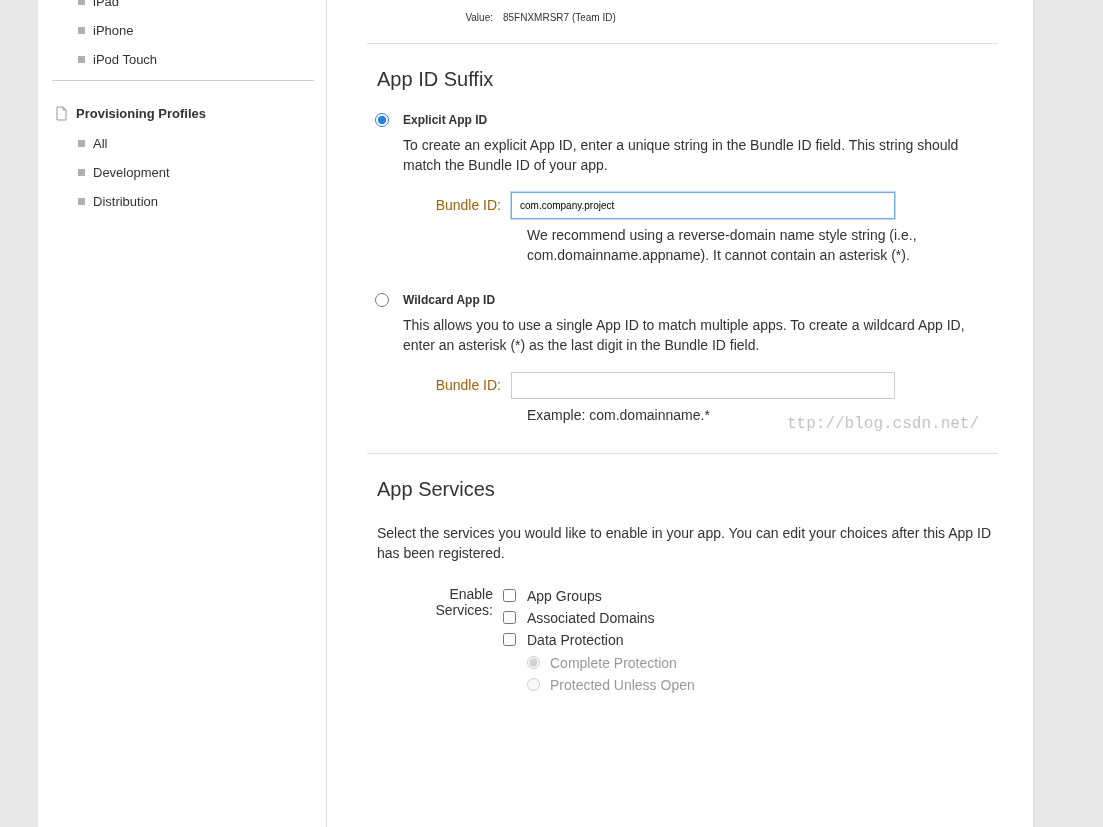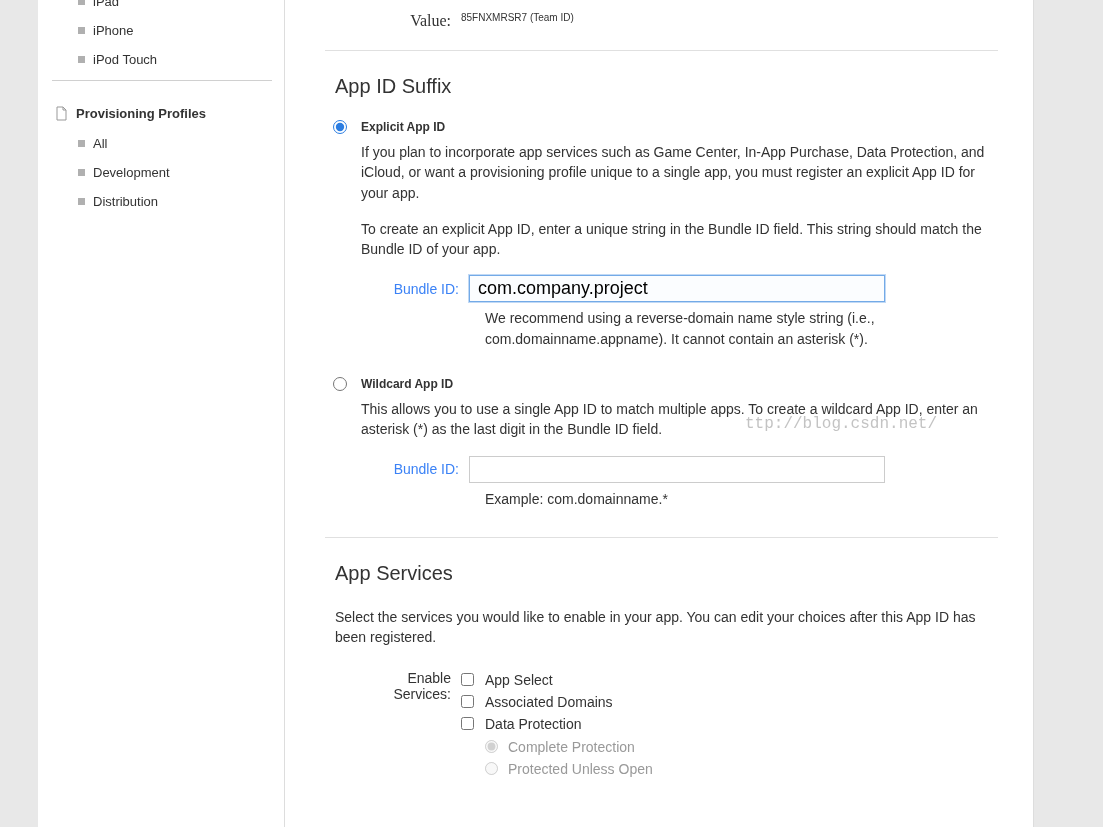--- a/index.html
+++ b/index.html
@@ -14,21 +14,21 @@
       background: #e8e8e8;
       overflow: hidden;
     }
     .page {
       display: flex;
       width: 1103px;
       height: 827px;
       background: #e8e8e8;
     }
     .sidebar {
-      width: 247px;
+      width: 289px;
       background: #fff;
       border-right: 1px solid #ddd;
       padding-top: 0;
       margin-left: 38px;
     }
     .sidebar-inner {
       padding: 0 12px 0 14px;
     }
     .sidebar-item {
       display: flex;
@@ -78,23 +78,22 @@
     }
     .value-row {
       display: flex;
       padding: 0 0 20px 0;
       margin-left: 64px;
     }
     .value-row .label {
       width: 72px;
       text-align: right;
       padding-right: 10px;
-      font-size: 16px;
-      color: #333;
-      font-family: Liberation Serif, serif;
+      font-size: 10px;
+      color: #333;
     }
     .value-row .value {
       font-size: 10px;
       color: #333;
     }
     hr.divider {
       border: none;
       border-top: 1px solid #e0e0e0;
       margin: 0 0 24px 0;
     }
@@ -140,28 +139,28 @@
       display: flex;
       align-items: center;
       margin-left: 28px;
       margin-bottom: 6px;
     }
     .form-row .form-label {
       width: 108px;
       text-align: right;
       padding-right: 10px;
       font-size: 14px;
-      color: #3b82f6;
+      color: #a16207;
     }
     .form-row input[type="text"] {
-      width: 416px;
+      width: 384px;
       height: 27px;
       border: 1px solid #ccc;
       padding: 11px 8px;
-      font-size: 18px;
+      font-size: 10px;
       font-family: inherit;
     }
     .form-row input[type="text"].focused {
       border: 1px solid #7eb1e8;
       outline: 2px solid rgba(100, 160, 230, 0.4);
       outline-offset: -1px;
       background: #fbfdff;
     }
     .form-hint {
       margin-left: 152px;
@@ -283,21 +282,20 @@
 
       <hr class="divider">
 
       <div class="section-title">App ID Suffix</div>
 
       <div class="radio-block">
         <div class="radio-line">
           <input type="radio" name="appidtype" checked="" style="">
           <span class="radio-label">Explicit App ID</span>
         </div>
-        <div class="radio-desc">If you plan to incorporate app services such as Game Center, In-App Purchase, Data Protection, and iCloud, or want a provisioning profile unique to a single app, you must register an explicit App ID for your app.</div>
         <div class="radio-desc">To create an explicit App ID, enter a unique string in the Bundle ID field. This string should match the Bundle ID of your app.</div>
 
         <div class="form-row">
           <div class="form-label">Bundle ID:</div>
           <input type="text" class="focused" value="com.company.project" style="">
         </div>
         <div class="form-hint">We recommend using a reverse-domain name style string (i.e., com.domainname.appname). It cannot contain an asterisk (*).</div>
       </div>
 
       <div class="radio-block">
@@ -318,21 +316,21 @@
 
       <div class="section-title">App Services</div>
       <div class="section-desc">Select the services you would like to enable in your app. You can edit your choices after this App ID has been registered.</div>
 
       <div class="services-block">
         <div class="services-row">
           <div class="services-label">Enable Services:</div>
           <div class="services-list">
             <div class="service-item">
               <input type="checkbox" style="">
-              <span>App Select</span>
+              <span>App Groups</span>
             </div>
             <div class="service-item">
               <input type="checkbox" style="">
               <span>Associated Domains</span>
             </div>
             <div class="service-item">
               <input type="checkbox" style="">
               <span>Data Protection</span>
             </div>
             <div class="sub-options">

